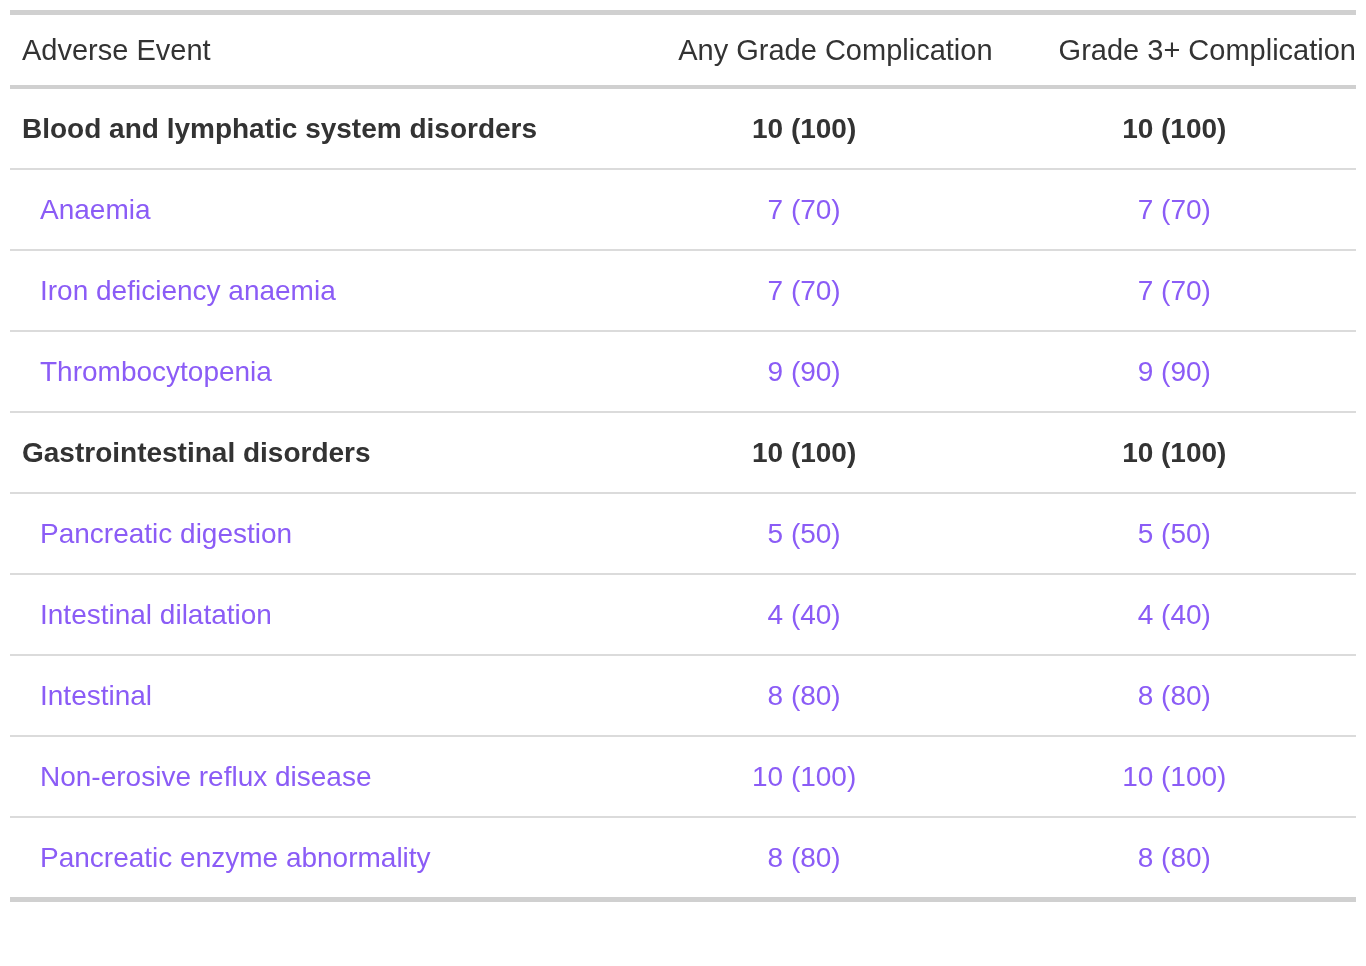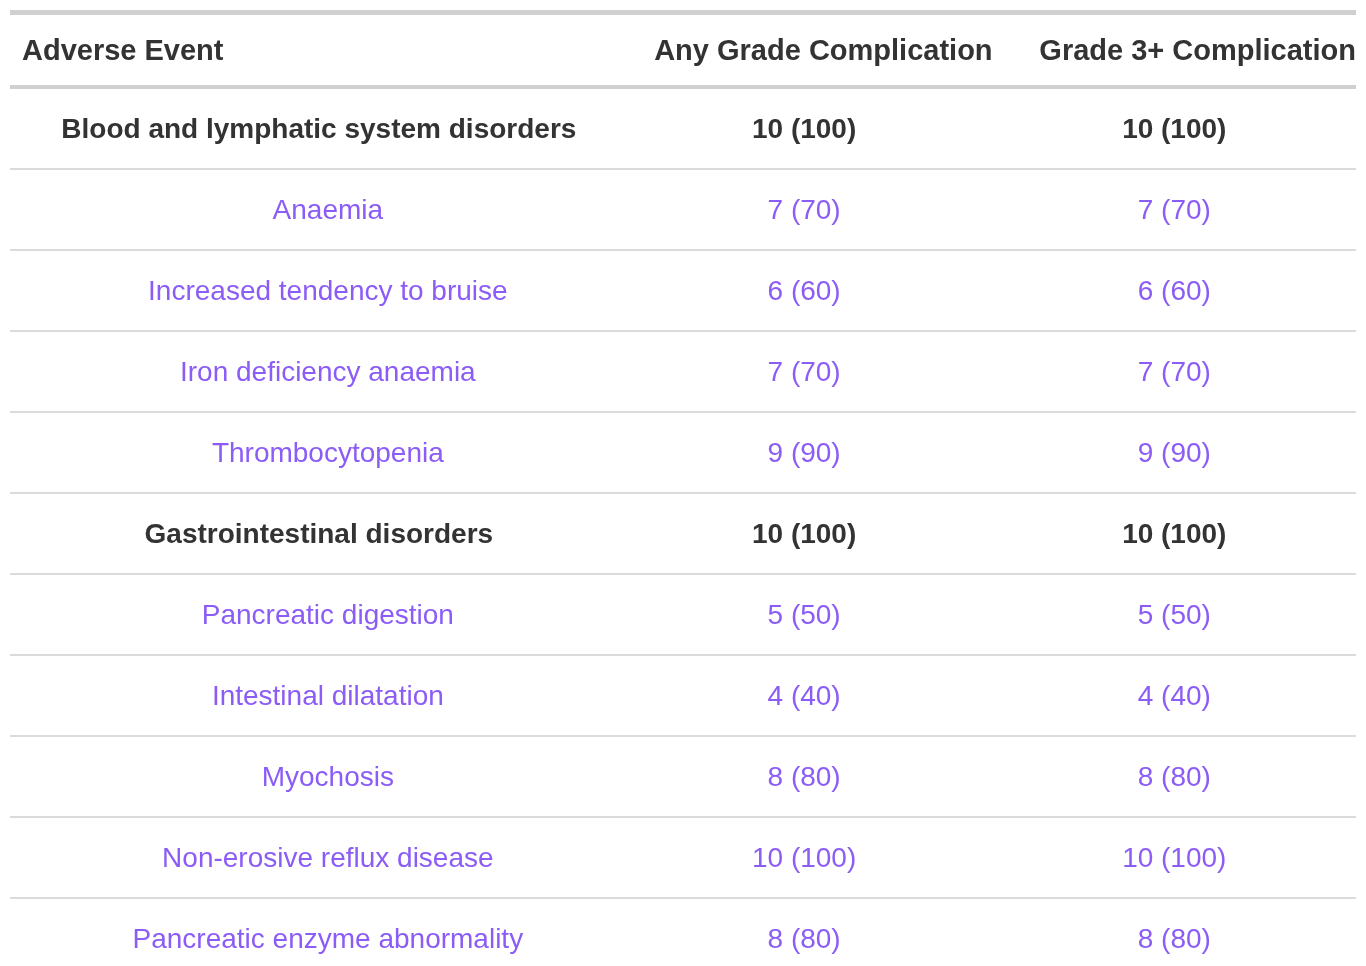--- a/index.html
+++ b/index.html
@@ -19,21 +19,21 @@
     table-layout: fixed;
     width: 1346px;
   }
   col.col-event  { width: 45%; }
   col.col-any    { width: 28%; }
   col.col-grade3 { width: 27%; }
 
   thead th {
     height: 70px;
     font-size: 29px;
-    font-weight: 700;
+    font-weight: 400;
     color: #333333;
     border-top: 5px solid #d0d0d0;
     border-bottom: 4px solid #d0d0d0;
     vertical-align: middle;
     padding: 0;
   }
   th.c-event {
     text-align: left;
     padding-left: 12px;
   }
@@ -49,21 +49,21 @@
     border-bottom: 2px solid #dbdbdb;
     vertical-align: middle;
     padding: 0;
     white-space: nowrap;
     overflow: hidden;
   }
   tbody tr:last-child td {
     border-bottom: 5px solid #d0d0d0;
   }
   tbody td.c-event {
-    text-align: center;
+    text-align: left;
     padding-left: 30px;
   }
   tbody tr.category td {
     font-weight: 700;
     color: #333333;
   }
   tbody tr.category td.c-event {
     padding-left: 12px;
   }
   tbody td.c-val {
@@ -92,25 +92,20 @@
           <td class="c-event">Blood and lymphatic system disorders</td>
           <td class="c-val">10 (100)</td>
           <td class="c-val">10 (100)</td>
         </tr>
         <tr>
           <td class="c-event">Anaemia</td>
           <td class="c-val">7 (70)</td>
           <td class="c-val">7 (70)</td>
         </tr>
         <tr>
-          <td class="c-event">Increased tendency to bruise</td>
-          <td class="c-val">6 (60)</td>
-          <td class="c-val">6 (60)</td>
-        </tr>
-        <tr>
           <td class="c-event">Iron deficiency anaemia</td>
           <td class="c-val">7 (70)</td>
           <td class="c-val">7 (70)</td>
         </tr>
         <tr>
           <td class="c-event">Thrombocytopenia</td>
           <td class="c-val">9 (90)</td>
           <td class="c-val">9 (90)</td>
         </tr>
         <tr class="category">
@@ -122,21 +117,21 @@
           <td class="c-event">Pancreatic digestion</td>
           <td class="c-val">5 (50)</td>
           <td class="c-val">5 (50)</td>
         </tr>
         <tr>
           <td class="c-event">Intestinal dilatation</td>
           <td class="c-val">4 (40)</td>
           <td class="c-val">4 (40)</td>
         </tr>
         <tr>
-          <td class="c-event">Myochosis</td>
+          <td class="c-event">Intestinal</td>
           <td class="c-val">8 (80)</td>
           <td class="c-val">8 (80)</td>
         </tr>
         <tr>
           <td class="c-event">Non-erosive reflux disease</td>
           <td class="c-val">10 (100)</td>
           <td class="c-val">10 (100)</td>
         </tr>
         <tr>
           <td class="c-event">Pancreatic enzyme abnormality</td>

